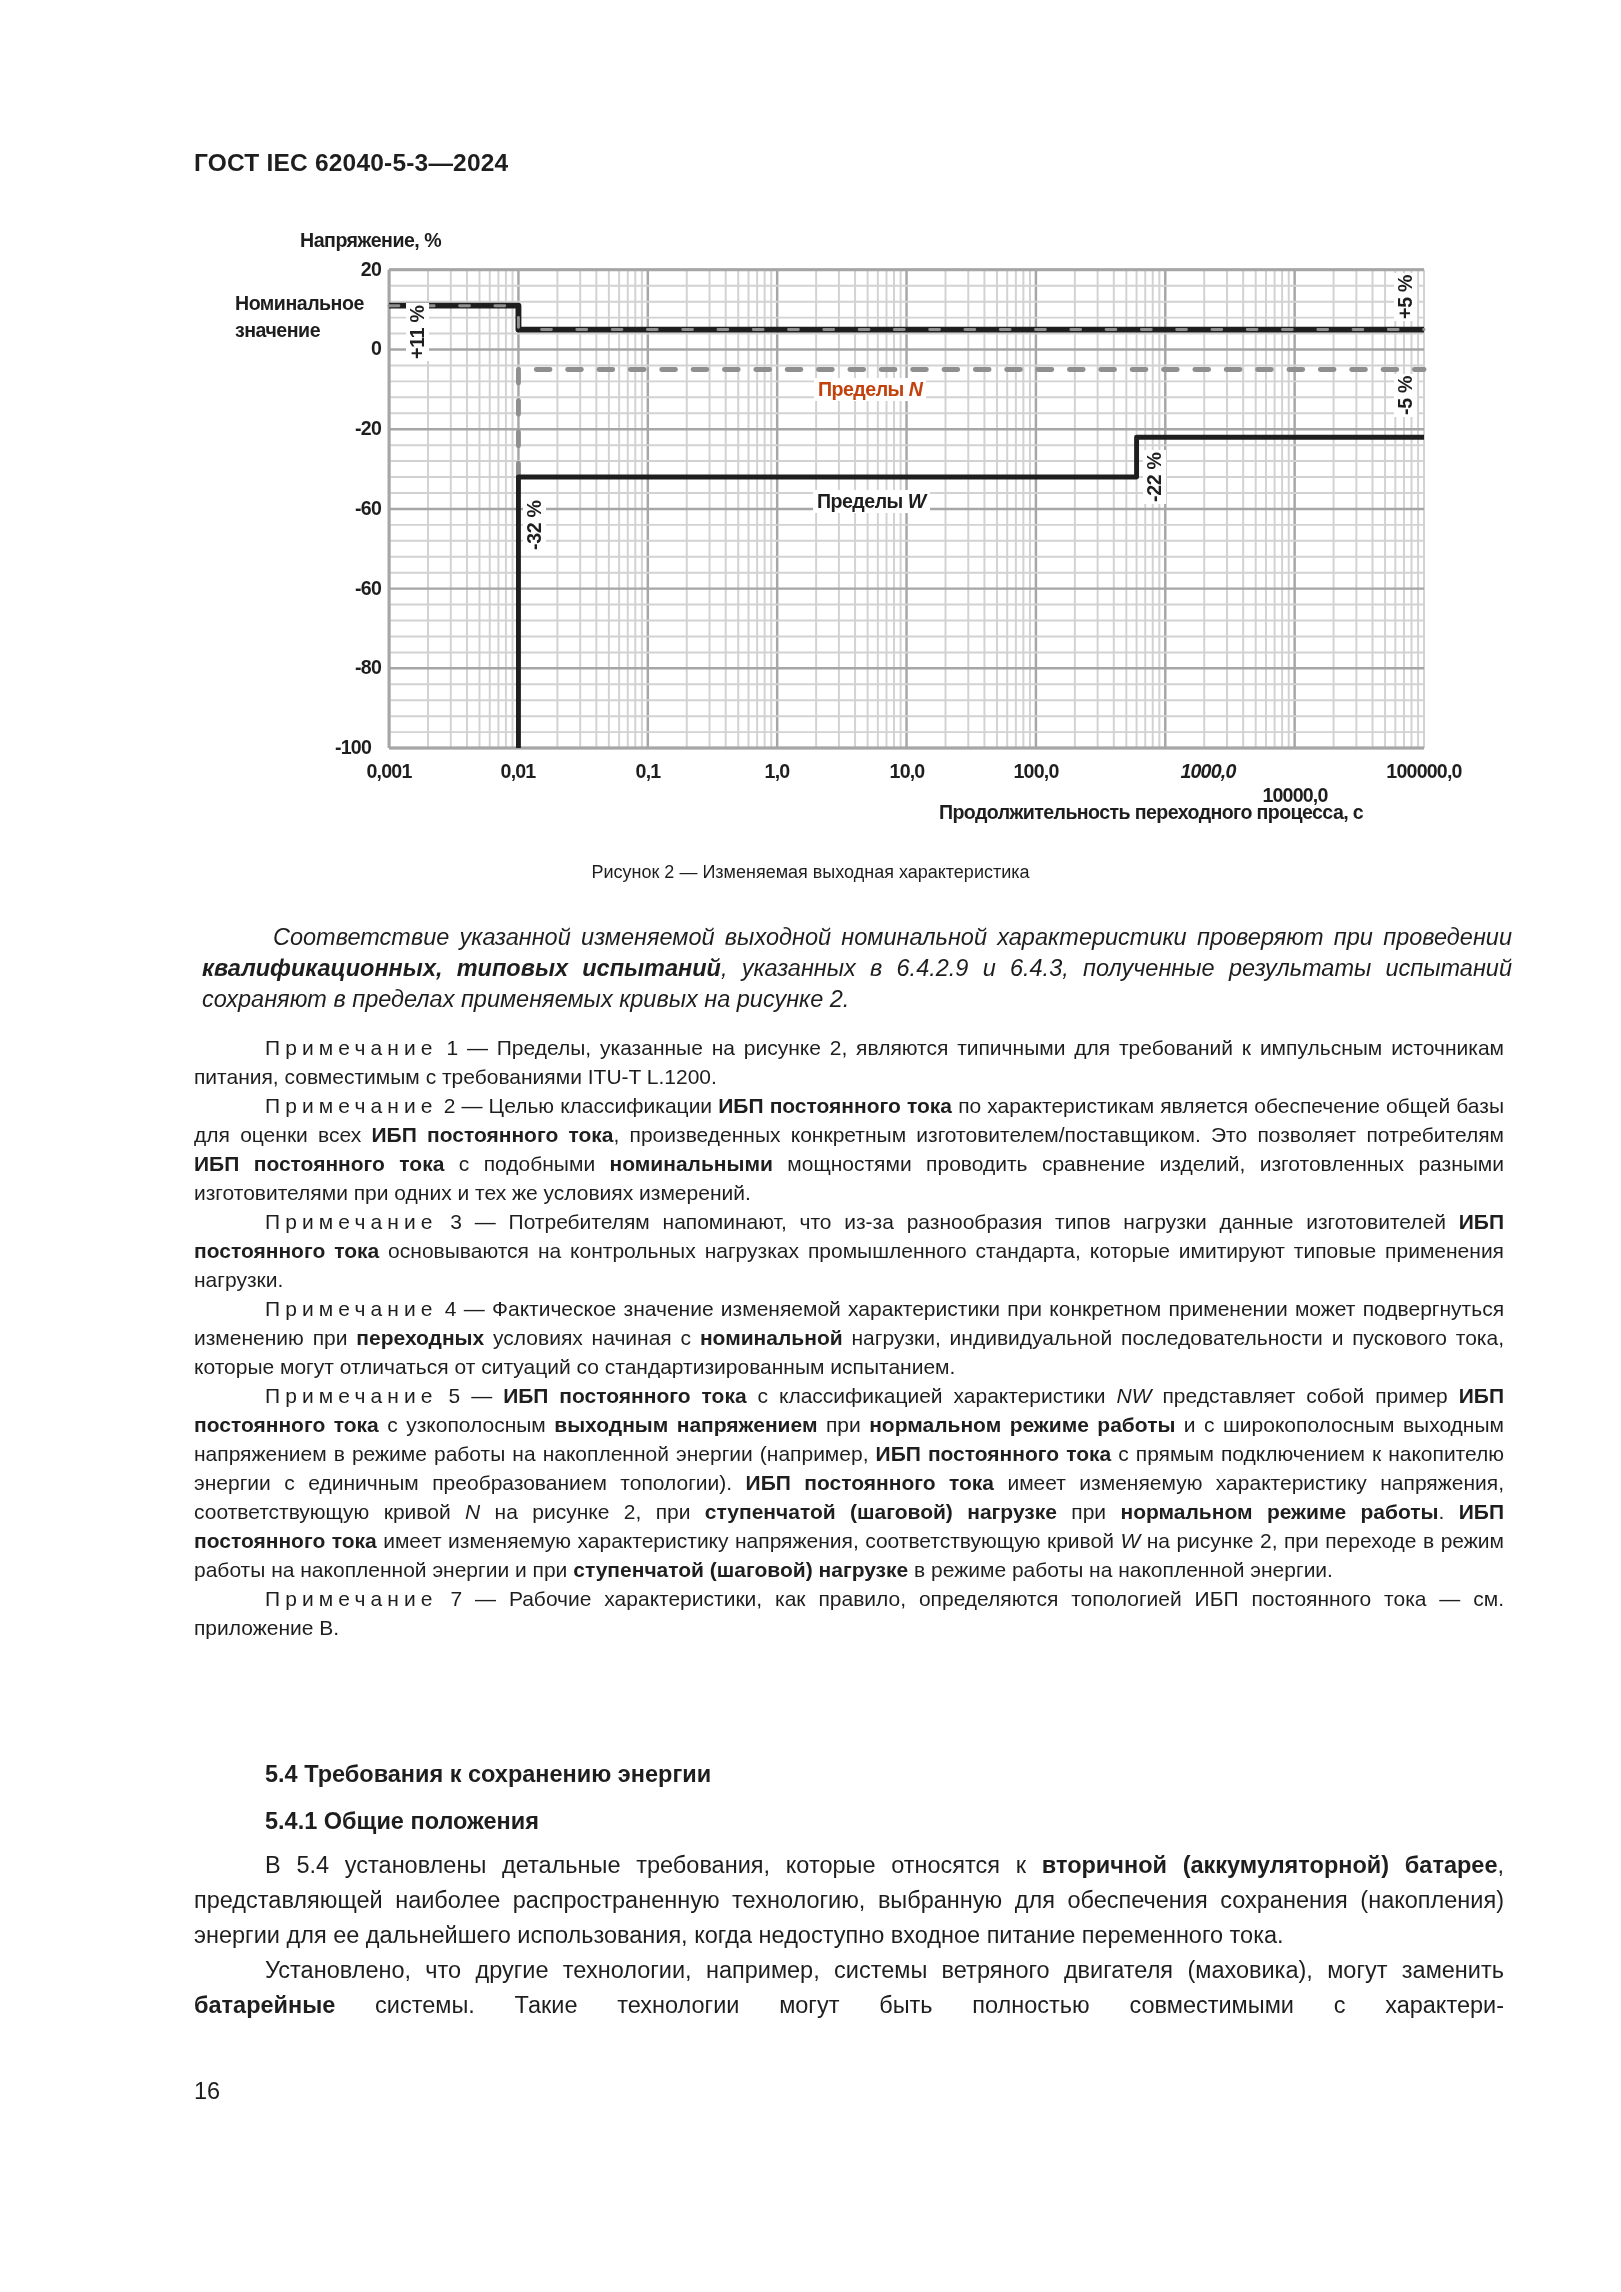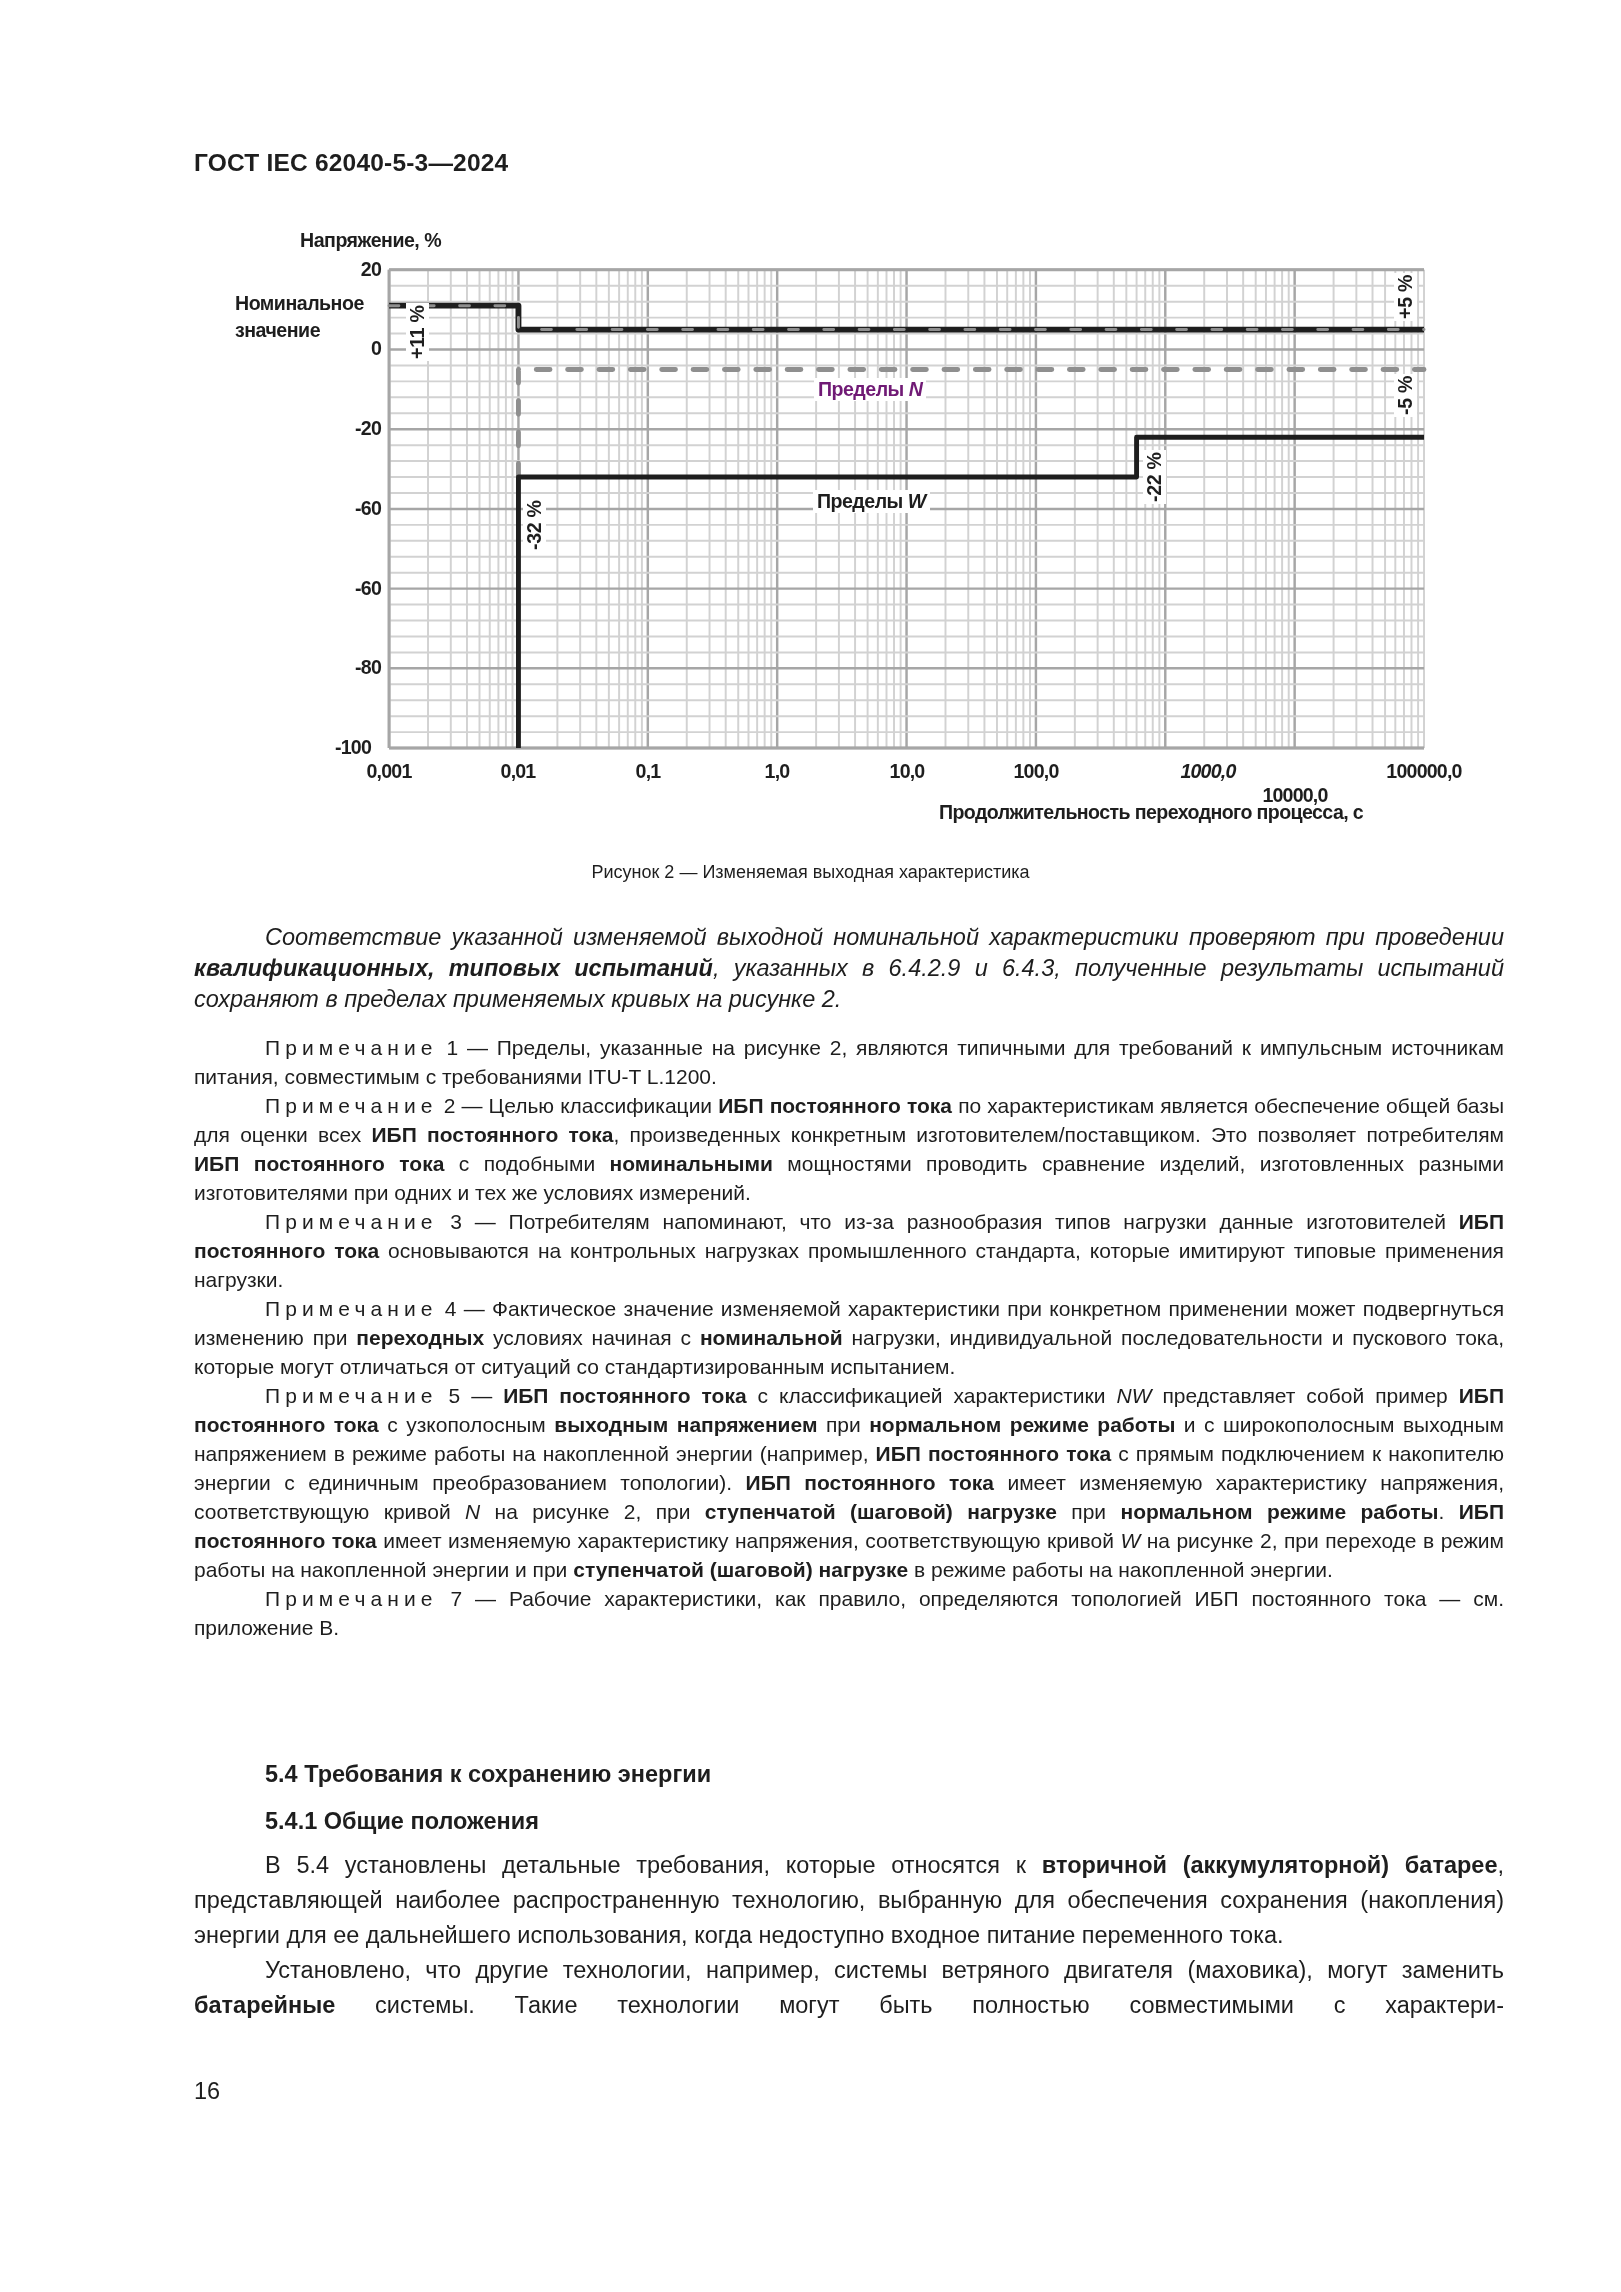--- a/index.html
+++ b/index.html
@@ -13,21 +13,21 @@
   .ytick { width: 59px; text-align: right; font-size: 19.6px; font-weight: bold; letter-spacing: -0.8px; }
   .xtick { font-size: 19.6px; font-weight: bold; letter-spacing: -0.8px; transform: translateX(-50%); white-space: nowrap; }
   .xlabel-title { left: 939px; top: 801px; font-size: 19.6px; font-weight: bold; letter-spacing: -0.6px; }
   .nominal { left: 235px; font-size: 19.6px; font-weight: bold; letter-spacing: -0.5px; }
   .vlabel { font-size: 19.6px; font-weight: bold; white-space: nowrap; background: #fff; padding: 0 2px;
             transform-origin: left top; transform: rotate(-90deg); letter-spacing: -0.3px; }
   .curve-label { font-size: 19.6px; font-weight: bold; background: #fff; padding: 0 3.9px; letter-spacing: -0.5px; }
   .curve-label i { font-style: italic; }
   #fig-caption { left: 0; width: 1621px; top: 862px; text-align: center; font-size: 18px; }
   .para { left: 194px; width: 1310px; text-align: justify; }
-  .italic-para { font-style: italic; font-size: 23.5px; line-height: 31px; top: 922px; text-indent: 71px; }
+  .italic-para { font-style: italic; font-size: 23.5px; line-height: 31px; top: 922px; text-indent: 71px; margin-left: 8px; }
   .notes { top: 1033px; font-size: 21px; line-height: 29px; }
   .note { text-indent: 71px; text-align: justify; margin: 0; }
   .note .tag { letter-spacing: 5.1px; }
   .h2 { left: 265px; font-size: 23.5px; font-weight: bold; }
   .body-para { font-size: 23.5px; line-height: 35px; text-indent: 71px; margin: 0; text-align: justify; }
   #body-block { top: 1848px; }
   #page-number { left: 194px; top: 2078px; font-size: 23.5px; }
   b { font-weight: bold; }
 </style>
 </head>
@@ -174,21 +174,21 @@
       <div class="abs xtick" style="left: 1424px; top: 760px;">100000,0</div>
     </div>
   <div id="annotations">
       <div class="abs vlabel" style="left: 406px; top: 361px;">+11 %</div>
       <div class="abs vlabel" style="left: 1394px; top: 321px;">+5 %</div>
       <div class="abs vlabel" style="left: 1394px; top: 417px;">-5 %</div>
       <div class="abs vlabel" style="left: 523px; top: 552px;">-32 %</div>
       <div class="abs vlabel" style="left: 1143px; top: 504px;">-22 %</div>
     </div>
   <div id="curve-labels">
-      <div class="abs curve-label" style="left: 814px; top: 378px; color: #701a75;"><span>Пределы </span><i>N</i></div>
+      <div class="abs curve-label" style="left: 814px; top: 378px; color: #c2410c;"><span>Пределы </span><i>N</i></div>
       <div class="abs curve-label" style="left: 813px; top: 490px; color: rgb(30, 30, 30);"><span>Пределы </span><i>W</i></div>
     </div>
   <div class="abs xlabel-title">Продолжительность переходного процесса, с</div>
 </div>
 
 <div class="abs" id="fig-caption">Рисунок 2 — Изменяемая выходная характеристика</div>
 
 <div class="abs para italic-para" id="italic-para"><span>Соответствие указанной изменяемой выходной номинальной характеристики проверяют при проведении </span><b>квалификационных, типовых испытаний</b><span>, указанных в 6.4.2.9 и 6.4.3, полученные результаты испытаний сохраняют в пределах применяемых кривых на рисунке 2.</span></div>
 
 <div class="abs para notes" id="notes">

